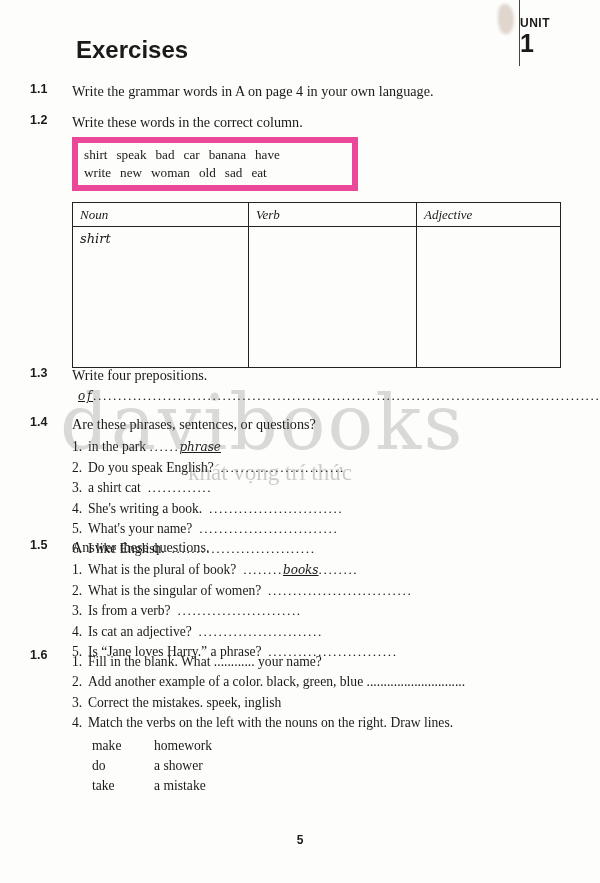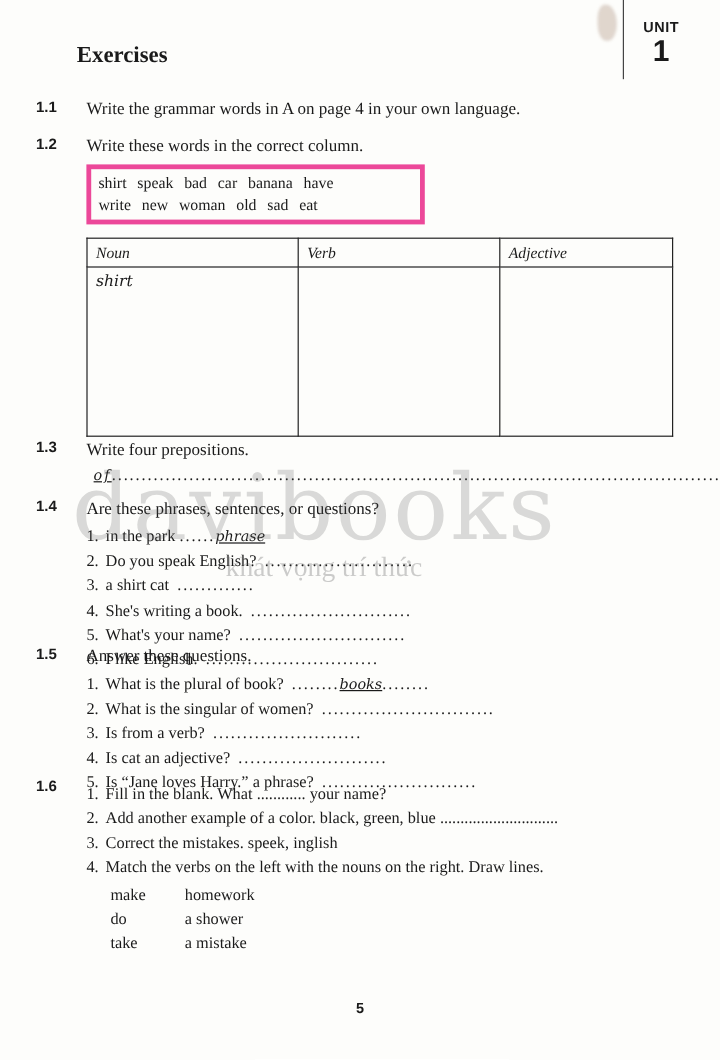--- a/index.html
+++ b/index.html
@@ -48,21 +48,21 @@
     color: rgba(90, 90, 90, 0.30);
     white-space: nowrap;
   }
 
   
   .unit-badge {
     position: absolute;
     right: 18px;
     top: 0px;
     width: 62px;
-    text-align: center;
+    text-align: left;
     border-left: 1px solid #444;
     padding: 16px 0 10px 0;
     z-index: 4;
   }
   .unit-badge .unit-word {
     font-family: "Liberation Sans", sans-serif;
     font-size: 12px;
     font-weight: bold;
     letter-spacing: 0.5px;
   }
@@ -86,24 +86,24 @@
   
   .content {
     position: absolute;
     left: 0;
     top: 0;
     width: 600px;
     z-index: 3;
   }
   .title {
     position: absolute;
-    left: 64px;
+    left: 76px;
     top: 36px;
-    font-family: Liberation Serif, serif;
-    font-size: 19px;
+    font-family: Liberation Sans, sans-serif;
+    font-size: 24px;
     font-weight: bold;
   }
 
   .ex {
     position: absolute;
     left: 30px;
     width: 540px;
   }
   .num {
     position: absolute;
@@ -118,21 +118,21 @@
     margin-left: 42px;
   }
   .prompt {
     font-size: 14.2px;
     line-height: 1.3;
   }
 
   
   .wordbank {
     margin-top: 6px;
-    border: 4px solid #ec4899;
+    border: 6px solid #ec4899;
     width: 262px;
     padding: 3px 6px 4px 6px;
     font-size: 13.2px;
     line-height: 1.32;
   }
   .wordbank span { margin-right: 9px; }
 
   
   table.grid {
     margin-top: 11px;

